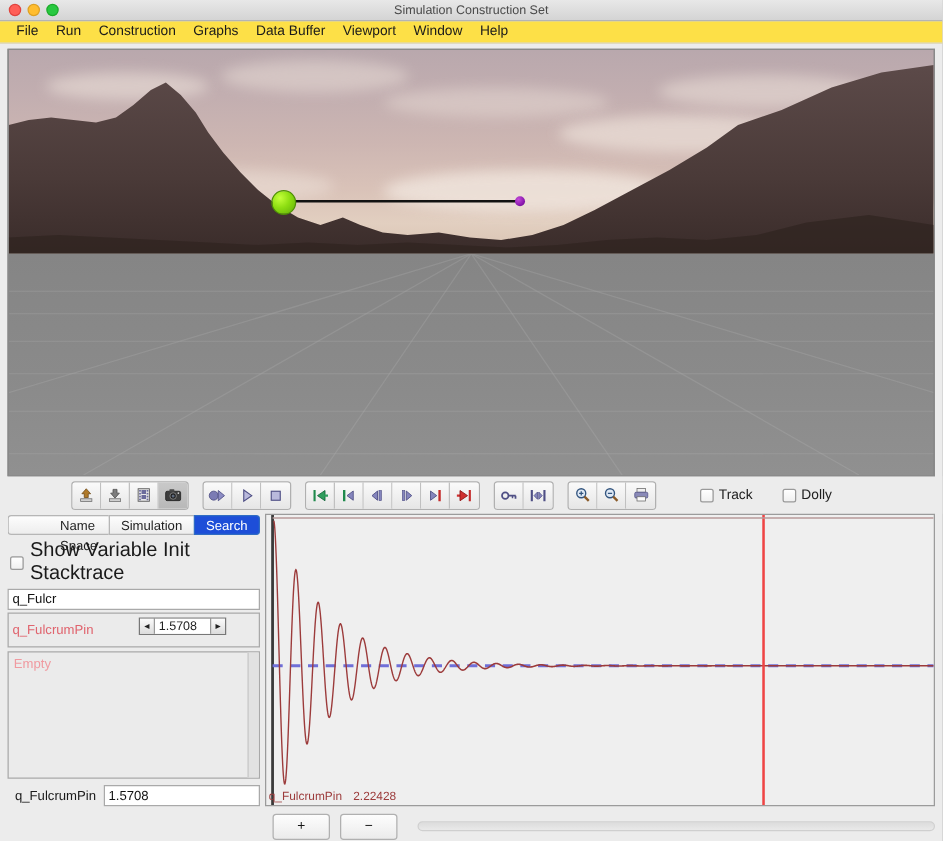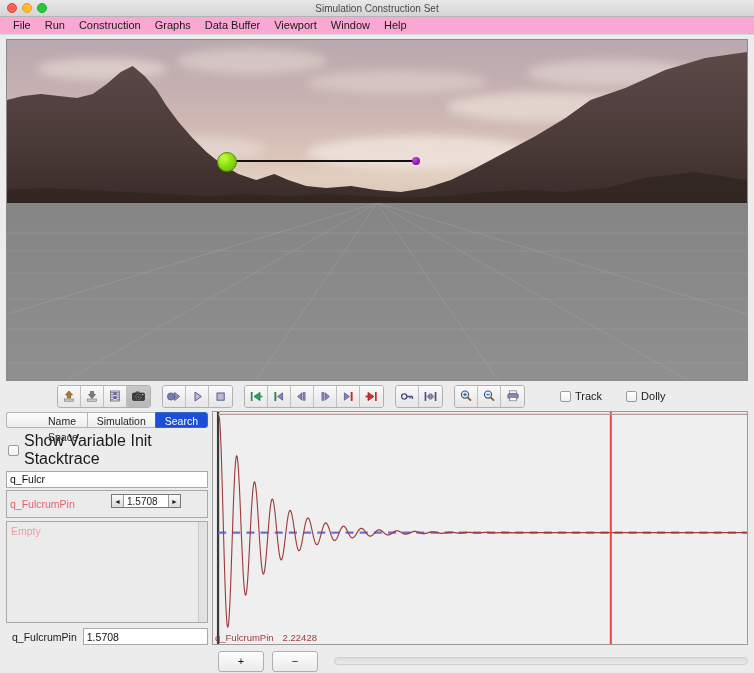--- a/index.html
+++ b/index.html
@@ -25,21 +25,21 @@
   .light.min   { background: #ffbd2e; border: 1px solid #dea123; }
   .light.max   { background: #28c840; border: 1px solid #1aab29; }
   .title-text {
     position: absolute; left: 0; right: 0; text-align: center;
     font-size: 10px; color: #4a4a4a; line-height: 17px;
   }
 
   
   .menubar {
     height: 18px; flex: 0 0 18px;
-    background: #f9a8d4;
+    background: #fde047;
     display: flex; align-items: center;
     padding-left: 6px; gap: 0px;
     border-bottom: 1px solid #d8d8d8;
   }
   .menu-item {
     font-size: 11px; color: #1a1a1a;
     padding: 1px 7px; line-height: 15px; cursor: default;
   }
 
   

